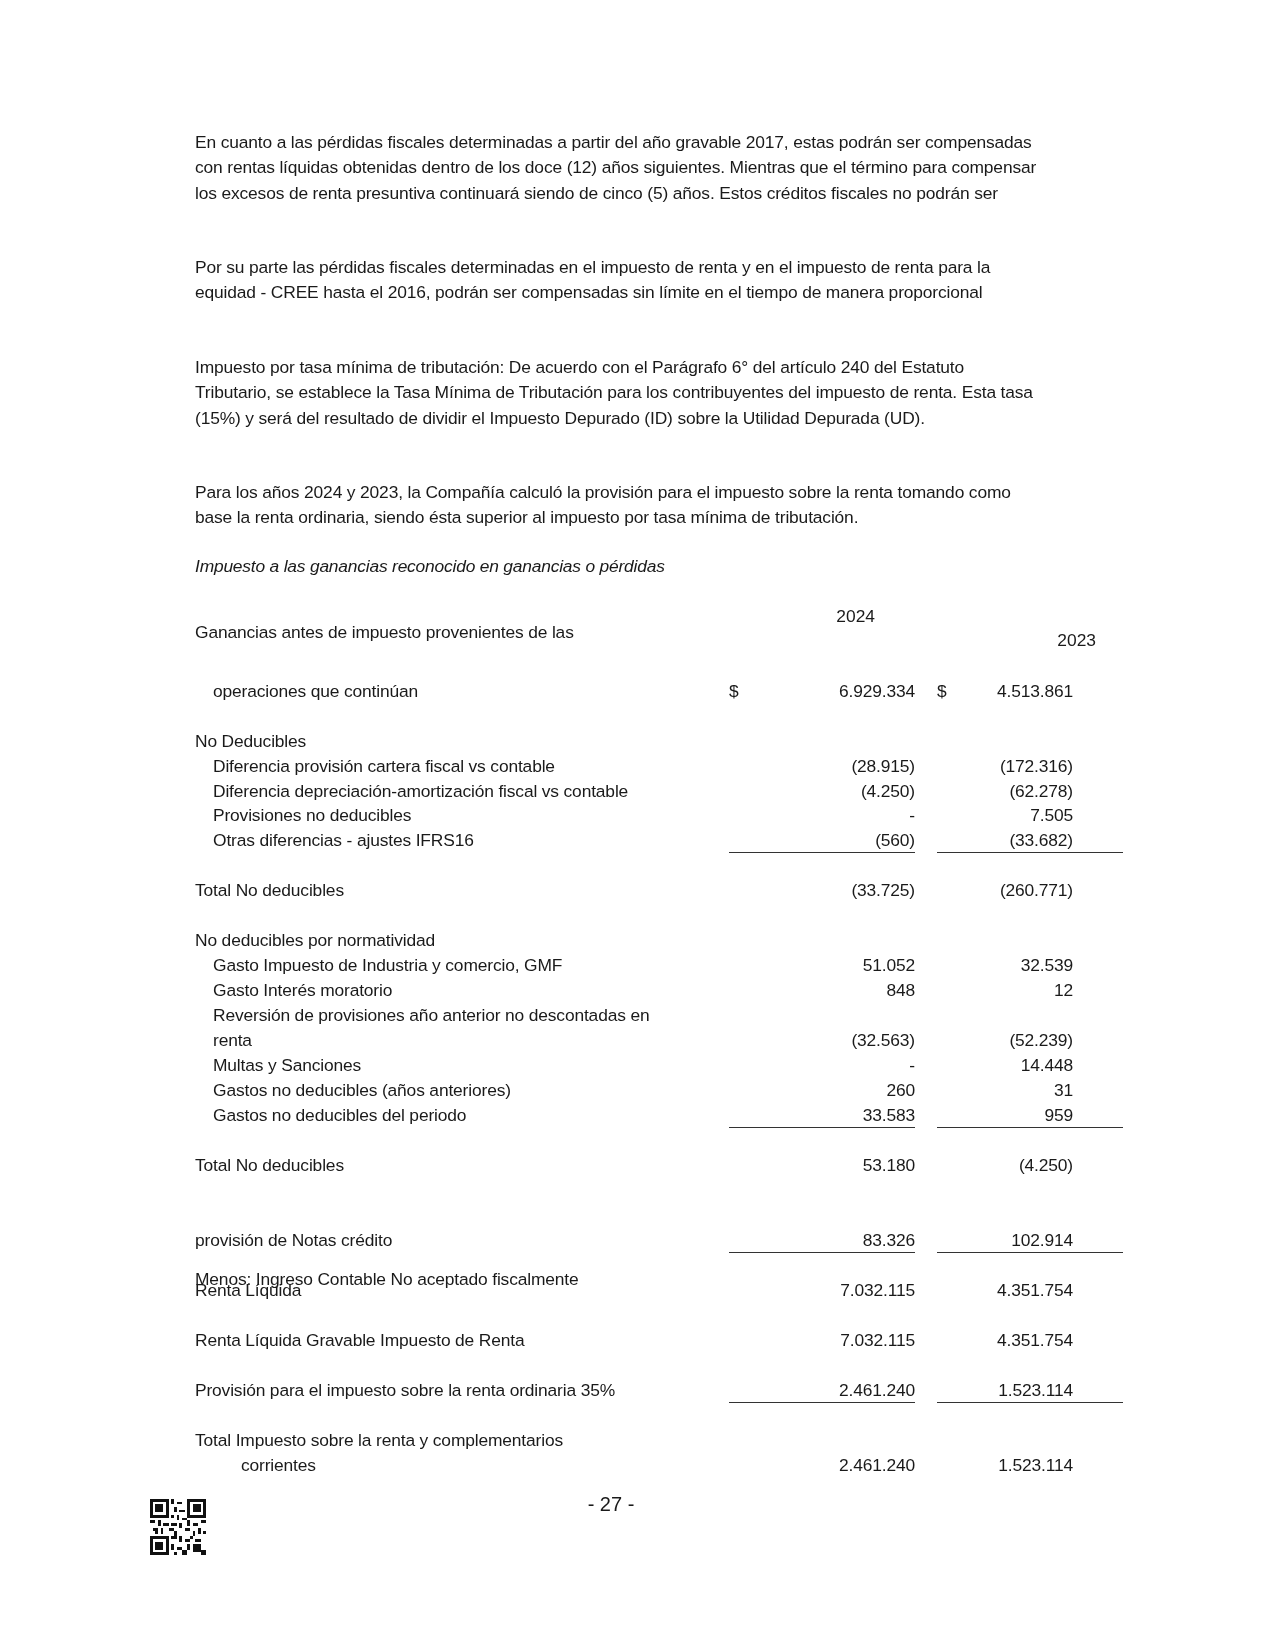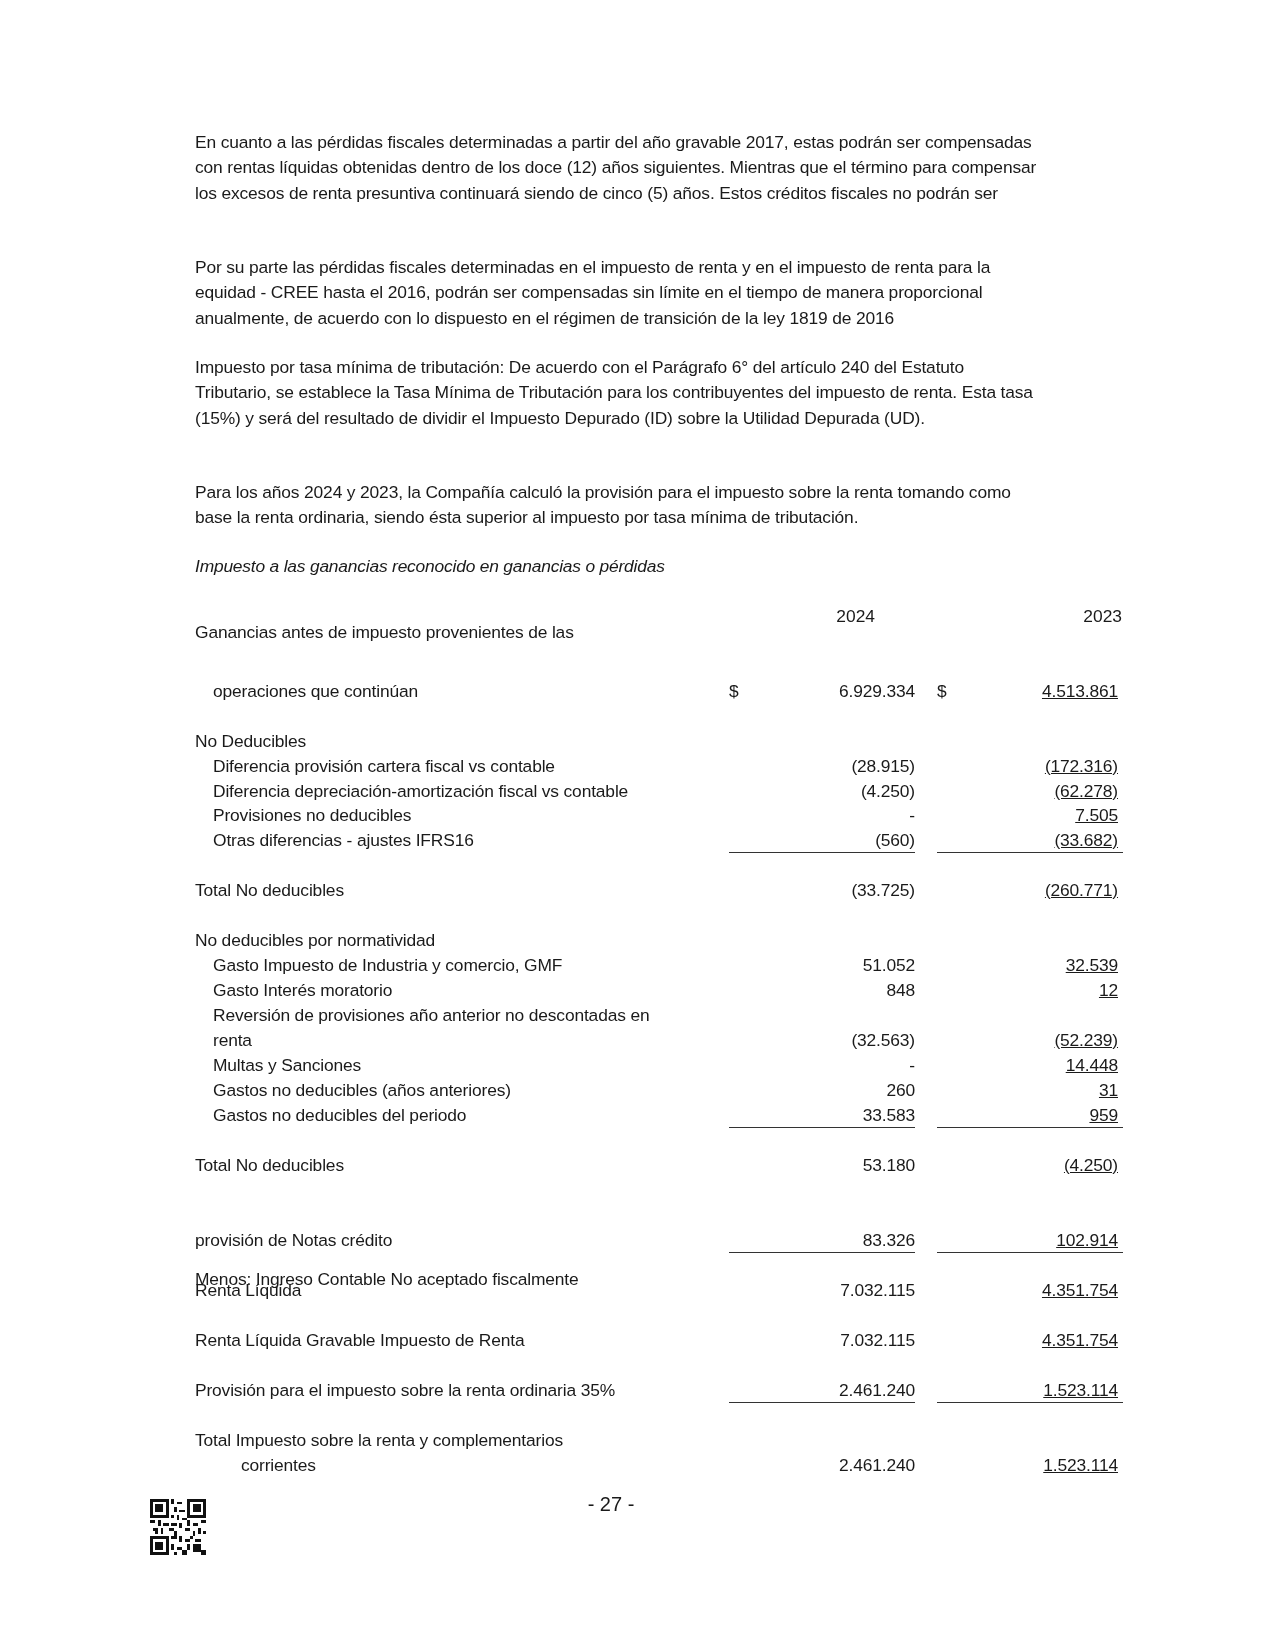--- a/index.html
+++ b/index.html
@@ -27,21 +27,21 @@
     font-size: 17.4px; line-height: 25.3px; letter-spacing: -0.15px;
   }
   .row .label { position: absolute; left: 195px; white-space: nowrap; }
   .row .label.ind1 { left: 213px; }
   .row .label.ind2 { left: 241px; }
   .row .cur { position: absolute; }
   .row .cur.c1 { left: 729px; }
   .row .cur.c2 { left: 937px; }
   .row .val { position: absolute; text-align: right; width: 180px; }
   .row .val.v1 { left: 735px; }
-  .row .val.v2 { left: 938px; text-decoration: underline; }
+  .row .val.v2 { left: 893px; }
   .uline {
     position: absolute; height: 0; border-top: 1.3px solid #333;
   }
   .uline.u1 { left: 729px; width: 186px; }
   .uline.u2 { left: 937px; width: 186px; }
   .footer-page {
     position: absolute; left: 0; width: 1222px; top: 1493px;
     text-align: center; font-size: 20px;
   }
   .qr {
@@ -55,38 +55,37 @@
 
   <div class="para" style="top:130px;">
     <div>En cuanto a las pérdidas fiscales determinadas a partir del año gravable 2017, estas podrán ser compensadas</div>
     <div>con rentas líquidas obtenidas dentro de los doce (12) años siguientes. Mientras que el término para compensar</div>
     <div>los excesos de renta presuntiva continuará siendo de cinco (5) años. Estos créditos fiscales no podrán ser</div>
   </div>
 
   <div class="para" style="top:255px;">
     <div>Por su parte las pérdidas fiscales determinadas en el impuesto de renta y en el impuesto de renta para la</div>
     <div>equidad - CREE hasta el 2016, podrán ser compensadas sin límite en el tiempo de manera proporcional</div>
-    <div>anualmente, de acuerdo con lo dispuesto en el régimen de transición de la ley 1819 de 2016</div>
   </div>
 
   <div class="para" style="top:355px;">
     <div>Impuesto por tasa mínima de tributación: De acuerdo con el Parágrafo 6° del artículo 240 del Estatuto</div>
     <div>Tributario, se establece la Tasa Mínima de Tributación para los contribuyentes del impuesto de renta. Esta tasa</div>
     <div>(15%) y será del resultado de dividir el Impuesto Depurado (ID) sobre la Utilidad Depurada (UD).</div>
   </div>
 
   <div class="para" style="top:480px;">
     <div>Para los años 2024 y 2023, la Compañía calculó la provisión para el impuesto sobre la renta tomando como</div>
     <div>base la renta ordinaria, siendo ésta superior al impuesto por tasa mínima de tributación.</div>
   </div>
 
   <div class="section-title">Impuesto a las ganancias reconocido en ganancias o pérdidas</div>
 
   <div class="year" style="left:755px;">2024</div>
-  <div class="year" style="left:1002px;">2023</div>
+  <div class="year" style="left:976px;margin-top:24px;">2023</div>
 
   <div id="table-rows">
       <div class="row" style="top: 620px;">
         <span class="label">Ganancias antes de impuesto provenientes de las</span>
       </div>
       <div class="row" style="top: 679px;">
         <span class="label ind1">operaciones que continúan</span>
         <span class="cur c1">$</span>
         <span class="cur c2">$</span>
         <span class="val v1">6.929.334</span>

